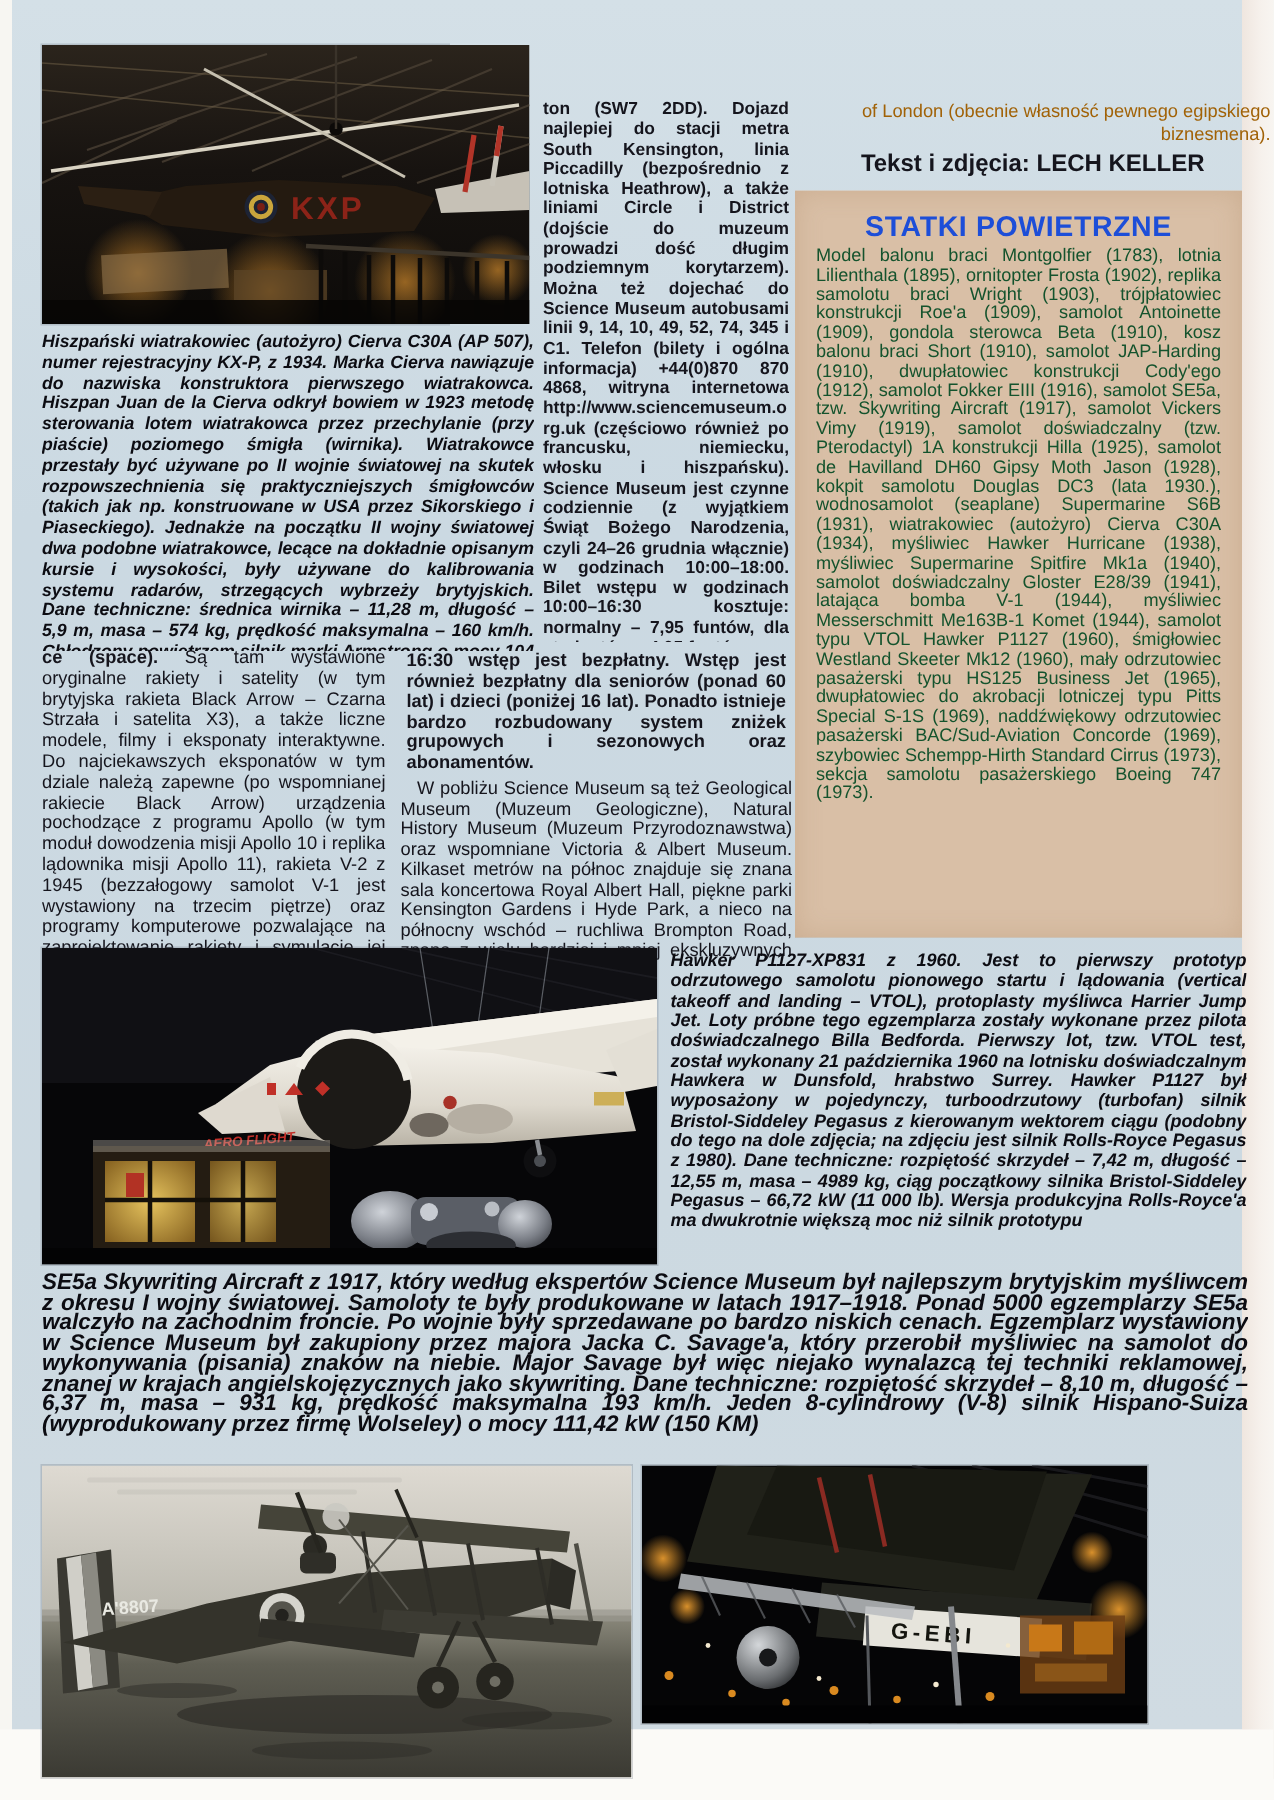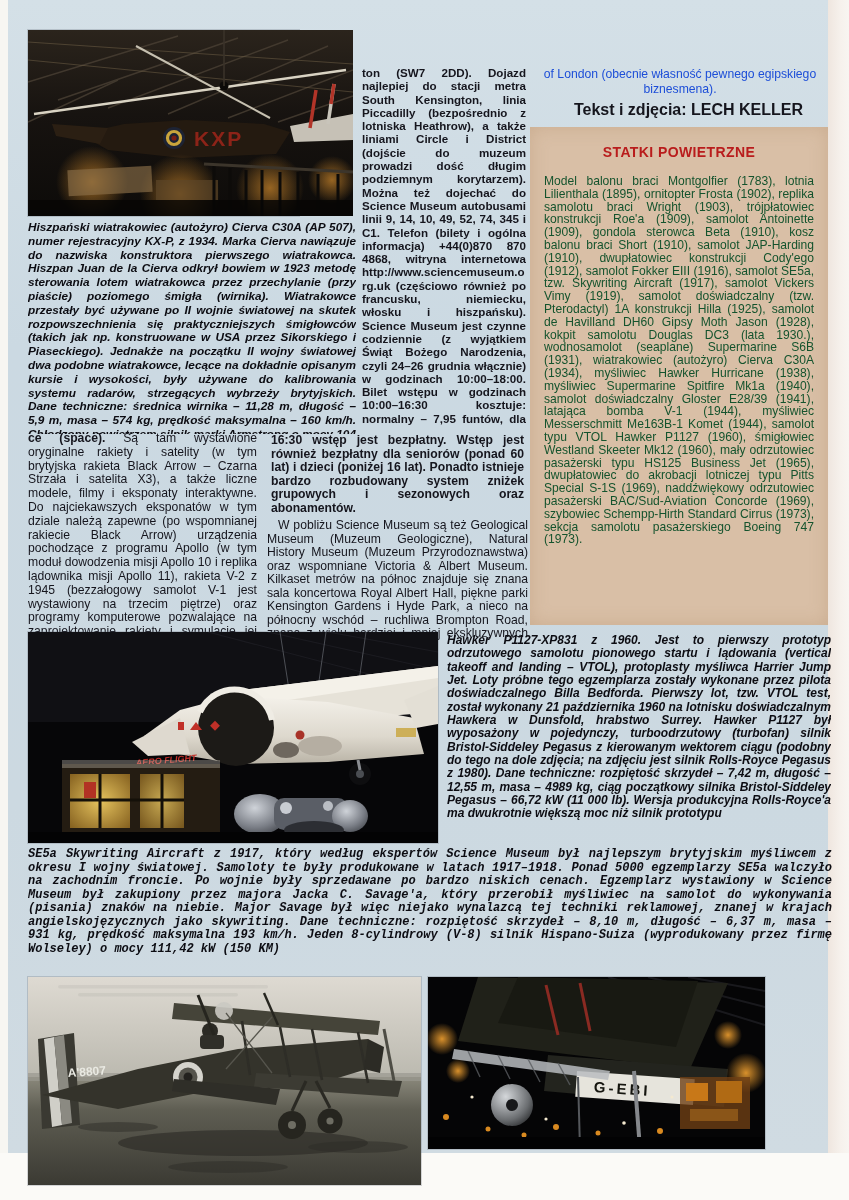--- a/index.html
+++ b/index.html
@@ -12,42 +12,42 @@
   .edge-bottom{position:absolute;left:0;top:1153px;width:849px;height:47px;background:#fbfaf7;}
 
   figure{margin:0;position:absolute;box-shadow:0 0 0 1px rgba(90,100,110,.25);}
   figure svg{display:block;}
 
   .txt{position:absolute;text-align:justify;overflow:hidden;}
   #cap-autogyro{left:28px;top:221px;width:328px;height:213px;
         font-size:11.8px;line-height:13.8px;font-weight:bold;font-style:italic;color:#0c0c12;}
   #col-mid-top{left:362px;top:66px;width:164px;height:362px;
         font-size:11.6px;line-height:13.3px;font-weight:bold;overflow-wrap:anywhere;color:#15151d;}
-  #txt-of-london{left:531px;top:67px;width:298px;height:34px;
-        font-size:12.2px;line-height:15.3px;text-align:center;color:#1d4ed8;}
+  #txt-of-london{left:549px;top:67px;width:298px;height:34px;
+        font-size:12.2px;line-height:15.3px;text-align:right;color:#a16207;}
   #txt-credit{left:531px;top:101px;width:272px;height:18px;
         font-size:16px;font-weight:bold;text-align:right;color:#15151d;}
   #box{position:absolute;left:530px;top:127px;width:298px;height:498px;
         background:#d9bfa6;box-shadow:inset 0 0 18px rgba(160,120,80,.25);}
   .box-inner{padding:13px 14px 10px 14px;}
-  .box-title{font-size:14px;line-height:24px;font-weight:bold;text-align:center;
-        color:#b91c1c;letter-spacing:.4px;margin-bottom:11px;}
+  .box-title{font-size:19px;line-height:24px;font-weight:bold;text-align:center;
+        color:#1d4ed8;letter-spacing:.4px;margin-bottom:0;}
   .box-body{font-size:12.1px;line-height:12.8px;text-align:justify;color:#14532d;}
   #col-left-mid{left:28px;top:432px;width:229px;height:208px;
         font-size:12.2px;line-height:13.8px;color:#15151d;}
   #col-right-mid{left:267px;top:430px;width:261px;height:211px;
         font-size:12.2px;line-height:13.5px;color:#15151d;}
   .lead-b{font-weight:bold;}
   .p-bold{font-weight:bold;margin:4px;}
   .p-reg{margin:0;}
   .p-indent{text-indent:11px;}
   #cap-hawker{left:447px;top:634px;width:384px;height:215px;
         font-size:12px;line-height:13.35px;font-weight:bold;font-style:italic;color:#0c0c12;}
   #cap-se5a{left:28px;top:848px;width:804px;height:115px;
-        font-size:12px;line-height:13.55px;font-weight:bold;font-style:italic;color:#0c0c12;font-family:Liberation Mono, monospace;}
+        font-size:15px;line-height:13.55px;font-weight:bold;font-style:italic;color:#0c0c12;}
 </style>
 </head>
 <body>
 
 <div id="page">
   <div class="paper-blue"></div>
   <div class="edge-right"></div>
   <div class="edge-bottom"></div>
 
   <figure style="left:28px;top:30px;width:271px;height:186px;">

